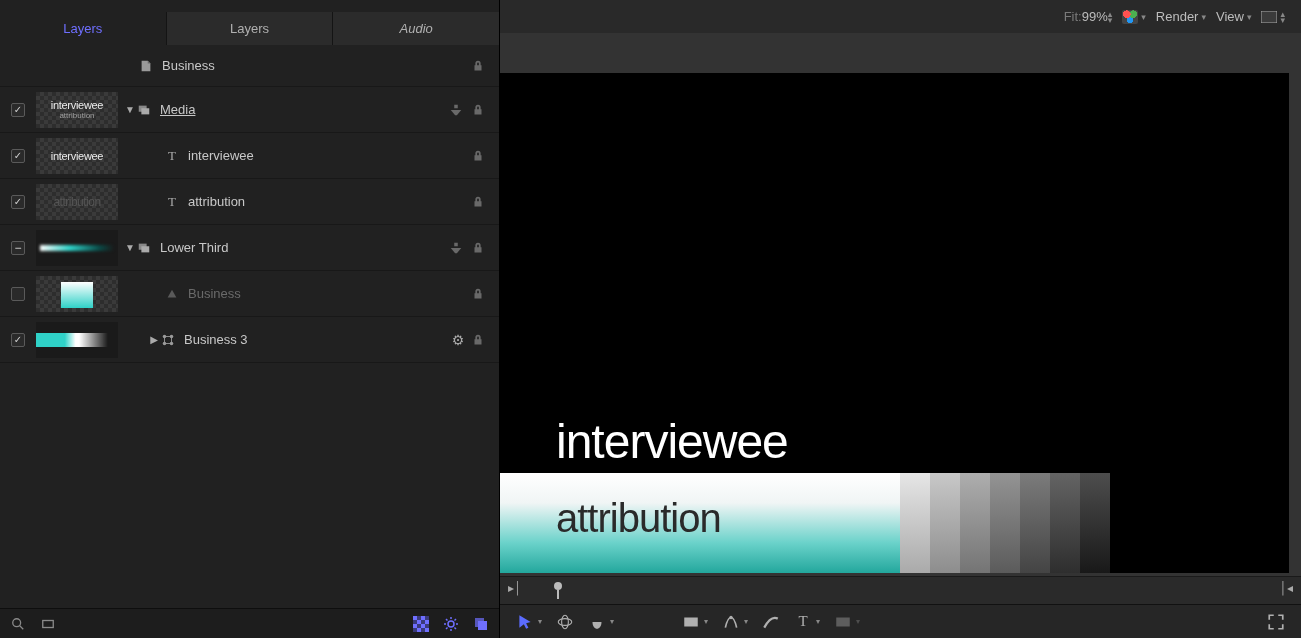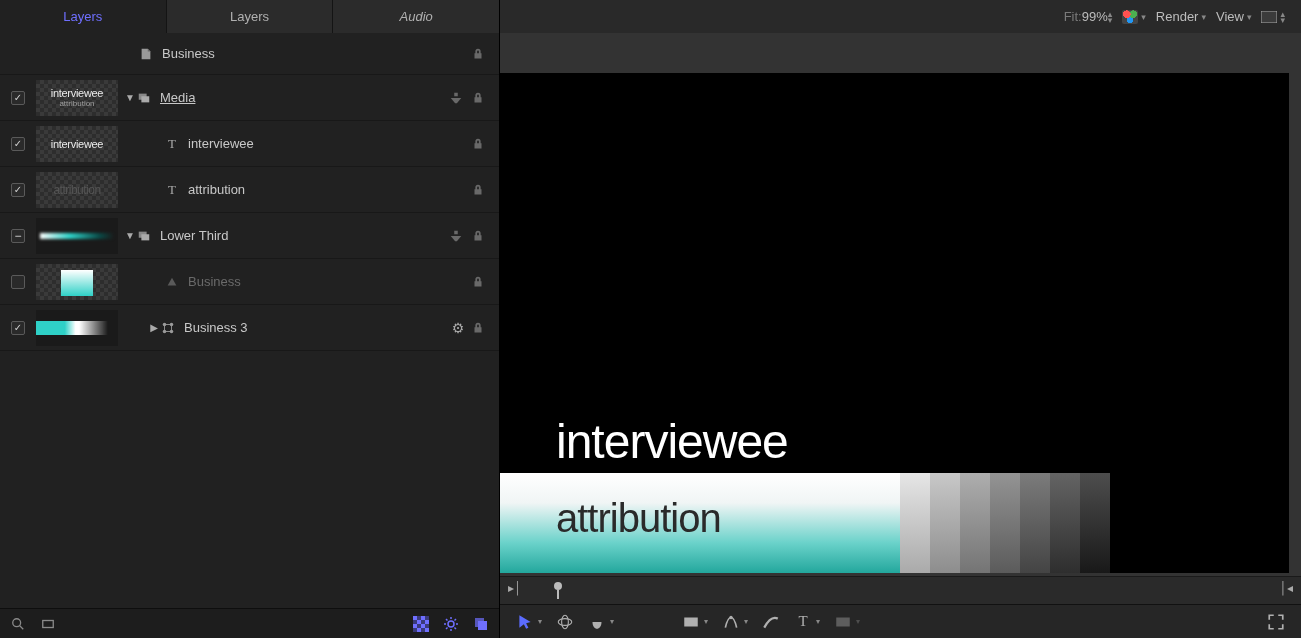--- a/index.html
+++ b/index.html
@@ -1,21 +1,21 @@
 <!DOCTYPE html>
 <html><head>
 <meta charset="utf-8">
 <style>
   * { margin: 0; padding: 0; box-sizing: border-box; font-family: -apple-system, 'Helvetica Neue', Arial, sans-serif; }
   html, body { width: 1301px; height: 638px; background: #1a1a1a; color: #ccc; overflow: hidden; }
   .app { display: flex; width: 100%; height: 100%; }
 
   
   .left { width: 500px; height: 100%; background: #212121; display: flex; flex-direction: column; border-right: 1px solid #000; }
-  .tabs { display: flex; height: 33px; background: #a16207; }
+  .tabs { display: flex; height: 33px; background: #a16207; margin-top: 12px; }
   .tab { flex: 1; text-align: center; line-height: 33px; font-size: 13px; color: #b0b0b0; background: #2b2b2b; border-right: 1px solid #141414; cursor: default; }
   .tab.active { color: #6f6fff; background: #212121; font-weight: 500; }
   .tab:last-child { border-right: none; font-style: italic; }
 
   .rows { flex: 1; overflow: hidden; }
   .row { display: flex; align-items: center; height: 46px; border-bottom: 1px solid #181818; }
   .row.project { height: 42px; }
   .ckcol { width: 36px; display: flex; align-items: center; justify-content: center; }
   .checkbox { width: 14px; height: 14px; border: 1px solid #5a5a5a; border-radius: 2px; background: #2a2a2a; display: flex; align-items: center; justify-content: center; }
   .checkbox.checked::after { content: '✓'; color: #d0d0d0; font-size: 10px; line-height: 1; }

